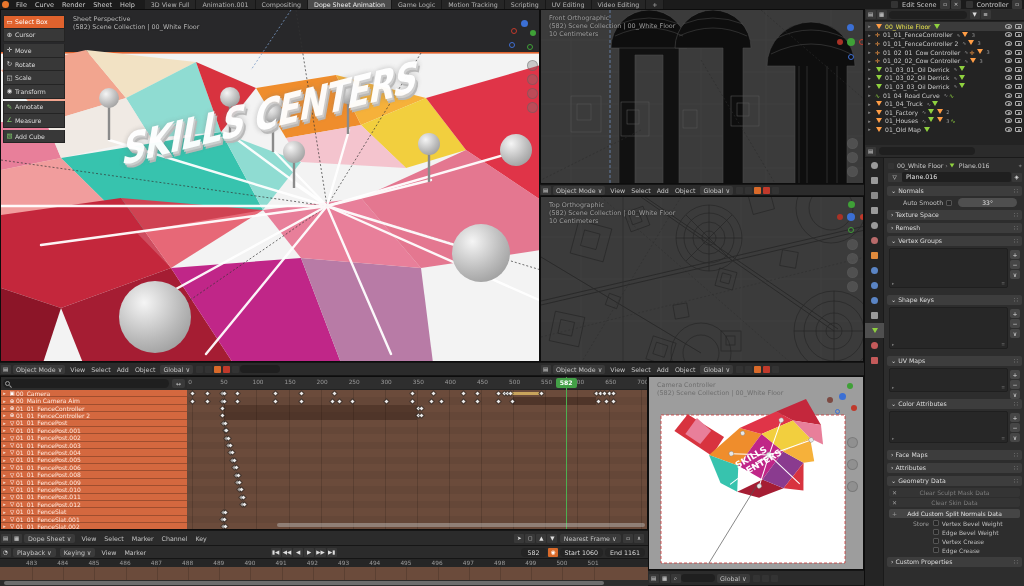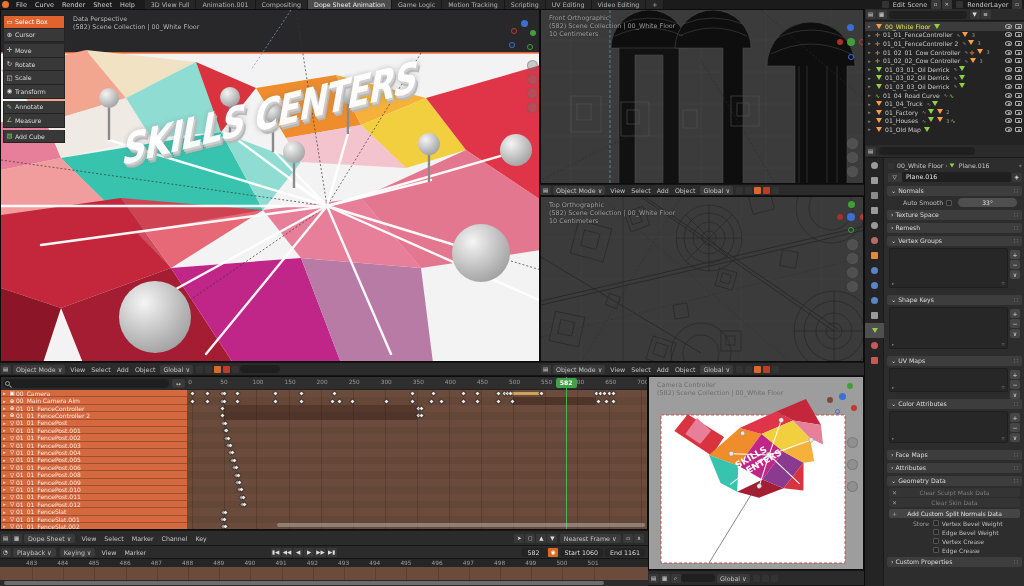--- a/index.html
+++ b/index.html
@@ -125,21 +125,21 @@
         <span class="tab">UV Editing</span>
         <span class="tab">Video Editing</span>
         <span class="tab">+</span>
       </div>
     <div style="margin-left:auto;display:flex;align-items:center">
       <span class="chip dark"></span>
       <span style="padding:0 3px">Edit Scene</span>
       <span class="tbtn">▫</span>
       <span class="tbtn">×</span>
       <span class="chip dark" style="margin-left:4px"></span>
-      <span style="padding:0 3px">RenderLayer</span>
+      <span style="padding:0 3px">Controller</span>
       <span class="tbtn" style="margin-right:2px">▫</span>
     </div>
   </div>
 
   <div class="area" id="vp-main" style="left:0;top:9px;width:540px;height:353px;background:#28282a">
     <svg width="540" height="353" viewBox="0 0 540 353">
       <rect x="0" y="43" width="540" height="310" fill="#f3f3f3"></rect>
       <rect x="0" y="42" width="540" height="1.6" fill="#e0622d"></rect>
       <polygon points="0,60 85,40 125,88 45,112" fill="#f2a58f"></polygon>
       <polygon points="85,40 195,52 125,88" fill="#f2e2c4"></polygon>
@@ -201,21 +201,21 @@
     <div class="pin-sphere" style="left:219px;top:77px;width:20px;height:20px"></div>
     <div class="pin-sphere" style="left:262px;top:93px;width:20px;height:20px"></div>
     <div class="pin-sphere" style="left:336px;top:72px;width:22px;height:22px"></div>
     <div class="pin-sphere" style="left:282px;top:131px;width:22px;height:22px"></div>
     <div class="pin-sphere" style="left:417px;top:123px;width:22px;height:22px"></div>
     <div class="pin-sphere" style="left:118px;top:271px;width:72px;height:72px"></div>
     <div class="pin-sphere" style="left:451px;top:214px;width:58px;height:58px"></div>
     <div class="pin-sphere" style="left:499px;top:124px;width:32px;height:32px"></div>
     <div id="text3d">SKILLS CENTERS</div>
     <div class="vtext" style="left:72px;top:5px;color:#b9b9b9">
-      <div>Data Perspective</div>
+      <div>Sheet Perspective</div>
       <div>(582) Scene Collection | 00_White Floor</div>
     </div>
     <div id="toolmenu">
         <div class="tool-row active">
           <span class="ic">▭</span>
           <span>Select Box</span>
         </div>
         <div class="tool-row">
           <span class="ic">⊕</span>
           <span>Cursor</span>

